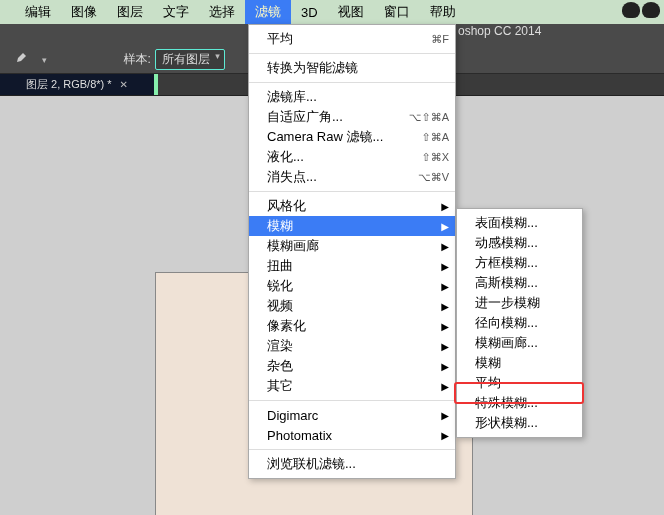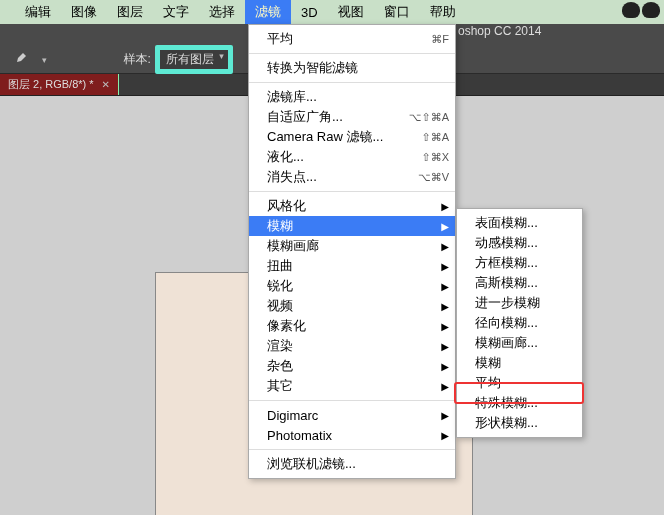--- a/index.html
+++ b/index.html
@@ -8,25 +8,25 @@
 .menubar { background: #c9e0c8; height: 24px; display: flex; align-items: center; padding-left: 15px; font-size: 13px; }
 .menubar-item { padding: 0 10px; height: 100%; display: flex; align-items: center; cursor: default; }
 .menubar-item.active { background: #3b7cf5; color: #fef9c3; }
 
 .app-title-bar { background: #4a4a4a; color: #ddd; height: 22px; display: flex; padding-left: 458px; font-size: 12px; }
 .options-bar { background: #4a4a4a; height: 28px; display: flex; align-items: center; color: #ddd; font-size: 12px; border-bottom: 1px solid #2a2a2a; }
 .options-bar .icon-slot { width: 40px; display: flex; align-items: center; justify-content: center; }
 .eyedropper { width: 16px; height: 16px; }
 .dropdown-arrow { color: #bbb; font-size: 9px; margin: 0 10px 0 2px; }
 .opt-label { margin-right: 4px; margin-left: 47px; }
-.opt-select { background: #3c3c3c; border: 5px solid #5eead4; color: #ddd; padding: 1px 14px 1px 6px; font-size: 12px; border-radius: 2px; position: relative; }
+.opt-select { background: #3c3c3c; border: 1px solid #5eead4; color: #ddd; padding: 1px 14px 1px 6px; font-size: 12px; border-radius: 2px; position: relative; }
 .opt-select::after { content: "▾"; position: absolute; right: 4px; top: 1px; font-size: 9px; color: #bbb; }
 
 .doc-tab-bar { background: #3a3a3a; height: 22px; display: flex; border-bottom: 1px solid #222; }
-.doc-tab { background: #7f1d1d; color: #ddd; font-size: 11px; padding: 3px 8px; border-right: 1px solid #86efac; display: flex; align-items: center; }
+.doc-tab { background: #0f172a; color: #ddd; font-size: 11px; padding: 3px 26px; border-right: 4px solid #86efac; display: flex; align-items: center; }
 .doc-tab .close { margin-left: 8px; font-size: 10px; color: #bbb; }
 
 .canvas-area { background: #cfcfcf; position: absolute; top: 96px; left: 0; right: 0; bottom: 0; }
 .canvas-rect { position: absolute; left: 155px; top: 176px; width: 318px; height: 244px; background: #efe2d6; border: 1px solid #888; }
 
 .dropdown-menu { position: absolute; background: #fff; border: 1px solid #aaa; box-shadow: 2px 2px 6px rgba(0,0,0,.25); font-size: 13px; color: #000; padding: 4px 0; }
 .menu-1 { left: 248px; top: 24px; width: 208px; }
 .menu-2 { left: 456px; top: 208px; width: 127px; }
 .menu-row { display: flex; align-items: center; padding: 2px 6px 2px 18px; height: 20px; position: relative; }
 .menu-row.highlight { background: #3b7cf5; color: #fff; }

